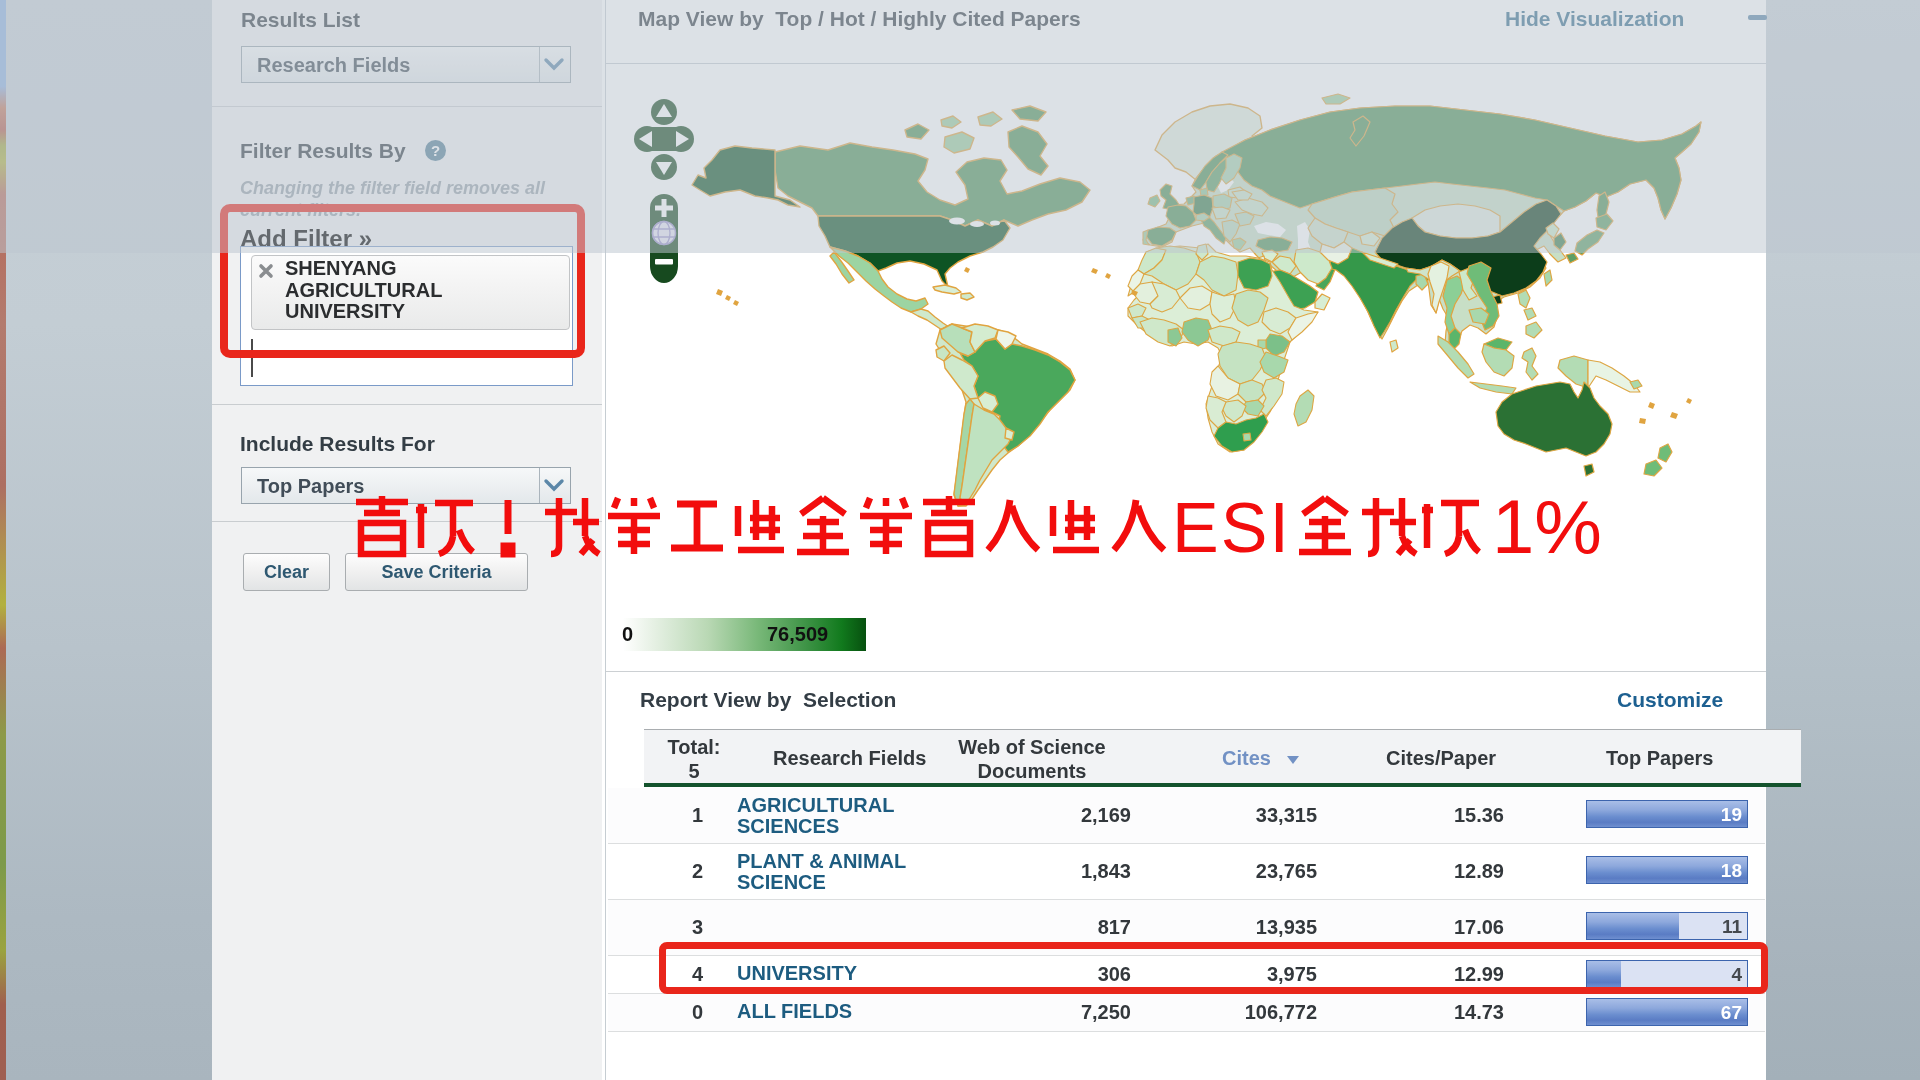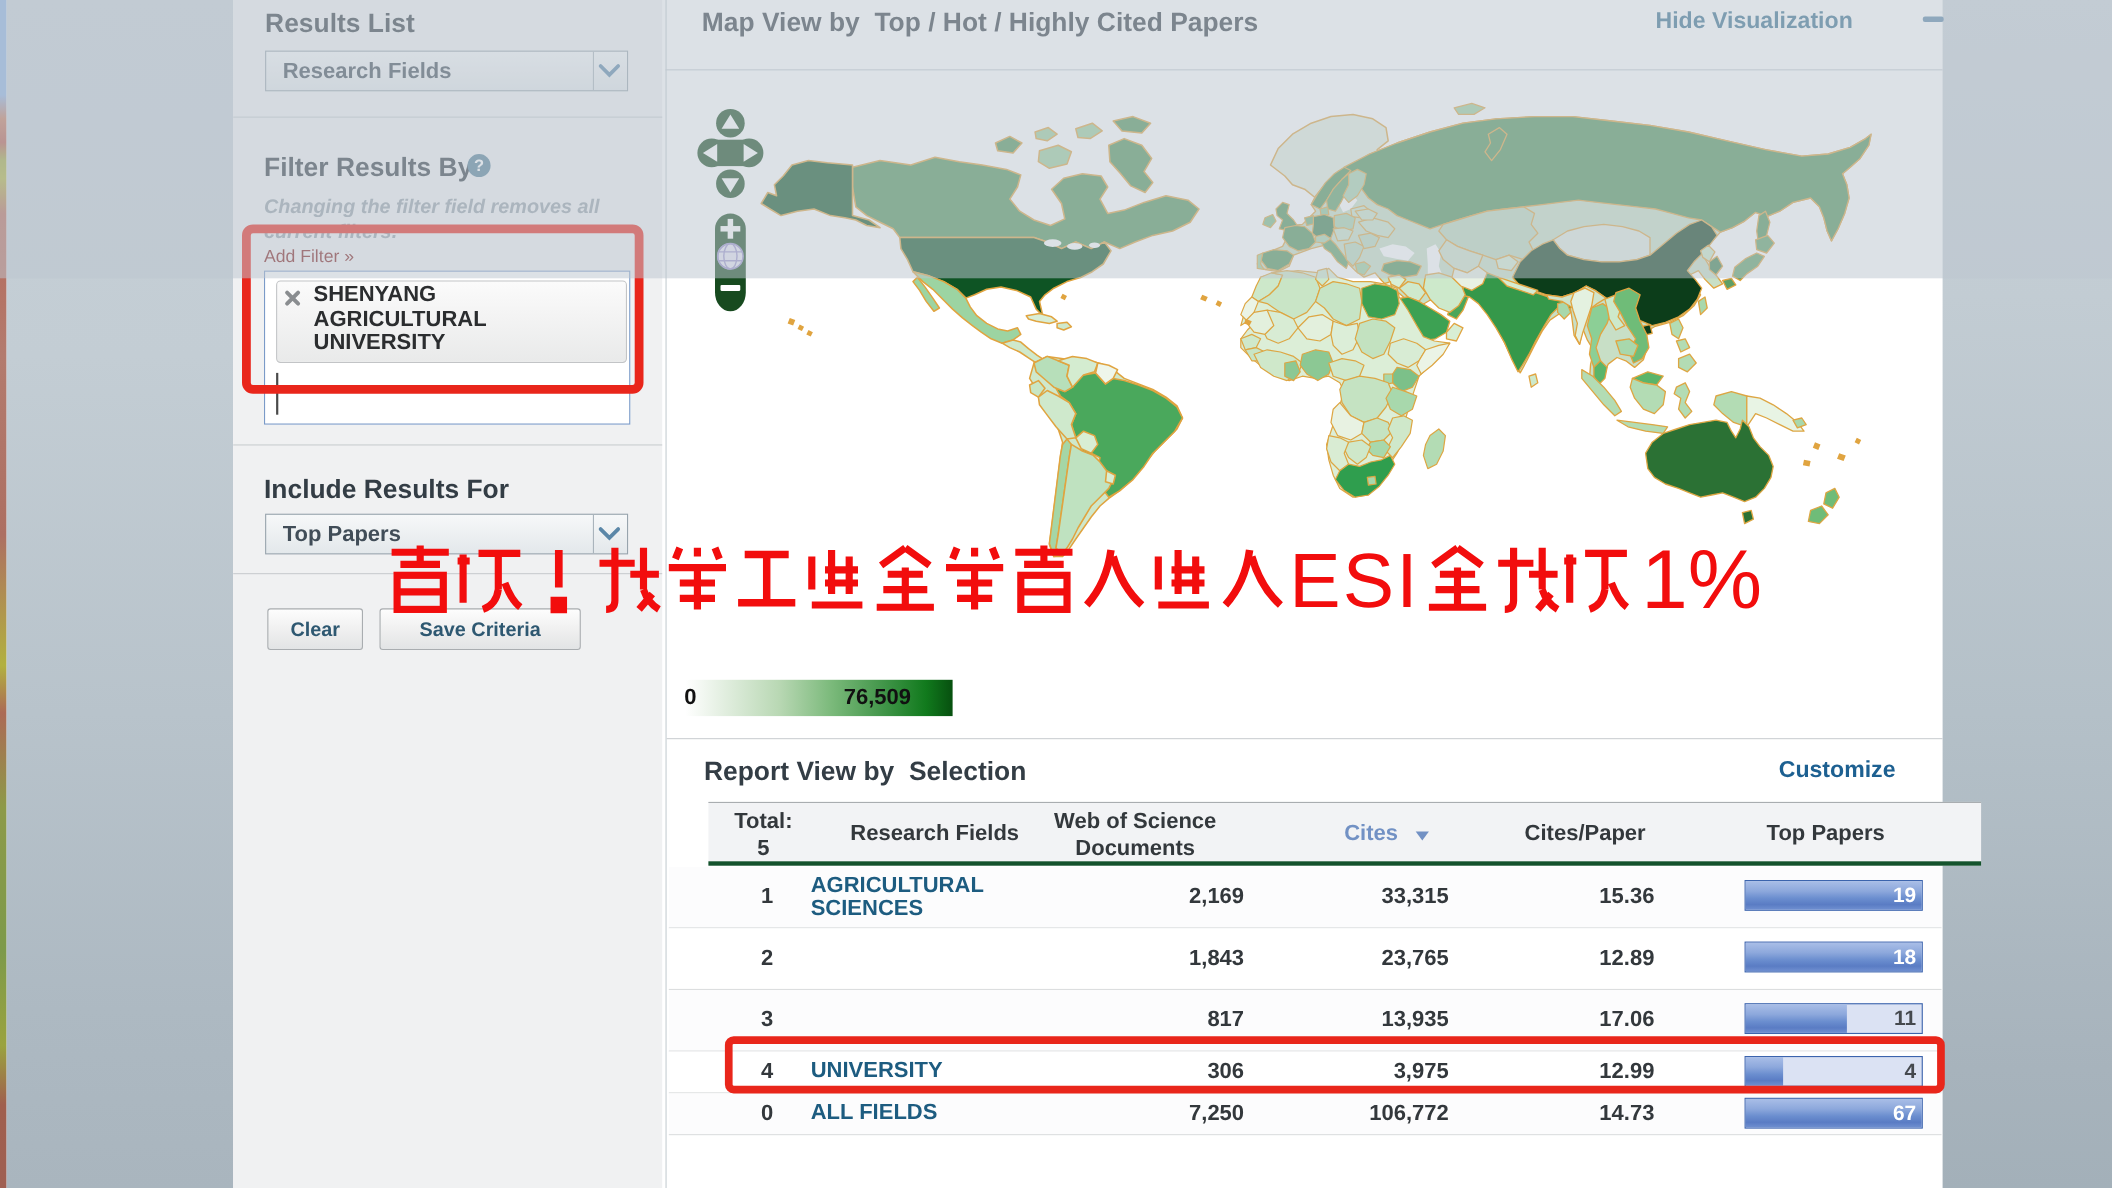--- a/index.html
+++ b/index.html
@@ -8,21 +8,21 @@
   .abs { position:absolute; }
   #leftsliver { left:0; top:0; width:6px; height:1080px;
     background:linear-gradient(180deg,#8fb2e2 0%,#8fb2e2 8%,#c47a5e 10%,#b65c4e 12%,#a2a83f 13.5%,#b0b13f 15%,#b66a5a 18%,#b37b6e 30%,#ad6f62 45%,#b2b13f 56%,#ac6a55 60%,#8d9a48 68%,#7d9a4a 80%,#9aa33f 88%,#a05f4e 93%,#9f5f52 100%); }
   #leftcol { left:6px; top:0; width:206px; height:1080px;
     background:linear-gradient(180deg,#c7d0d7 0%,#c3cdd4 30%,#b8c3cb 60%,#adb9c2 85%,#a9b5be 100%); }
   #rightcol { left:1766px; top:0; width:154px; height:1080px;
     background:linear-gradient(180deg,#c9d2d8 0%,#c2ccd3 25%,#b4c0c8 60%,#a7b3bc 90%,#a3b0b9 100%); }
   #sidebar { left:212px; top:0; width:390px; height:1080px; background:#f0f1f2; }
   .sbsep { left:212px; width:390px; height:1px; background:#c9cdd0; }
   #mainpanel { left:605px; top:0; width:1161px; height:1080px; background:#ffffff; border-left:1px solid #c6cdd2; }
-  .hdrdark { color:#333d45; font-weight:bold; font-size:24px; }
+  .hdrdark { color:#333d45; font-weight:bold; font-size:21px; }
   .hblue { color:#39708f; font-weight:bold; }
   
   .sel { position:absolute; width:330px; height:37px; border:1px solid #98a4ad; background:linear-gradient(180deg,#f6f8f9 0%,#eceff1 55%,#e3e8eb 100%);}
   .sel .txt { position:absolute; left:15px; top:7px; font-size:20px; font-weight:bold; color:#414d58; }
   .sel .vline { position:absolute; right:30px; top:0; width:1px; height:35px; background:#aab4bc; }
   .sel svg { position:absolute; right:4px; top:10px; }
   
   .btn { position:absolute; height:38px; border:1px solid #a9adb0; border-radius:3px;
     background:linear-gradient(180deg,#fdfdfd 0%,#f0f0f0 50%,#e2e4e5 100%);
     color:#2e5871; font-weight:bold; font-size:18px; text-align:center; }
@@ -51,21 +51,21 @@
     <div class="vline"></div>
   <svg width="24" height="16" viewBox="0 0 24 16">
       <path d="M4 3 L12 11 L20 3" fill="none" stroke="#5b87a8" stroke-width="3.4" stroke-linecap="round"></path>
     </svg>
 </div>
 <div class="sbsep abs" style="top:106px;"></div>
 
 <div class="abs hdrdark" style="left:240px;top:139px;">Filter Results By</div>
 <div class="abs" style="left:425px;top:140px;width:21px;height:21px;border-radius:50%;background:#557f98;color:#fff;font-size:15px;font-weight:bold;text-align:center;line-height:21px;">?</div>
 <div class="abs" style="left:240px;top:177px;font-size:18px;font-style:italic;font-weight:bold;color:#98a1aa;line-height:22px;">Changing the filter field removes all<br>current filters.</div>
-<div class="abs" style="left:240px;top:225px;font-size:16px;font-weight:normal;color:#7f1d1d;">Add Filter »</div>
+<div class="abs" style="left:240px;top:225px;font-size:24px;font-weight:bold;color:#000000;">Add Filter »</div>
 <div class="abs" style="left:240px;top:246px;width:333px;height:140px;background:#ffffff;border:1px solid #7a9ac8;"></div>
 <div class="abs" style="left:251px;top:255px;width:319px;height:75px;border:1px solid #c2c4c6;border-radius:4px;background:linear-gradient(180deg,#fbfbfb 0%,#f3f3f3 45%,#e9eaea 100%);"></div>
 <svg class="abs" style="left:258px;top:263px;" width="16" height="16" viewBox="0 0 16 16">
     <path d="M3 3 L13 13 M13 3 L3 13" stroke="#8a8d90" stroke-width="3.6" stroke-linecap="round"></path>
   </svg>
 <div class="abs" style="left:285px;top:258px;font-size:20px;font-weight:bold;color:#2b2d2f;line-height:21.5px;">SHENYANG<br>AGRICULTURAL<br>UNIVERSITY</div>
 <div class="abs" style="left:251px;top:339px;width:2px;height:38px;background:#4a4a4a;"></div>
 <div class="sbsep abs" style="top:404px;"></div>
 
 <div class="abs hdrdark" style="left:240px;top:432px;">Include Results For</div>
@@ -296,20 +296,21 @@
   <div class="cell num" style="left:403px;top:16px;">2,169</div>
   <div class="cell num" style="left:589px;top:16px;">33,315</div>
   <div class="cell num" style="left:776px;top:16px;">15.36</div>
   <div class="barbox" style="top:12px;">
       <div class="barfill" style="width:100%;"></div>
       <div class="barnum" style="color:#fff;">19</div>
     </div>
 </div>
 <div class="trow" style="top:844px;height:56px;background:#ffffff;">
   <div class="cell rank" style="left:25px;top:16px;">2</div>
+  <div class="cell fld" style="top:7px;">PLANT &amp; ANIMAL<br>SCIENCE</div>
   <div class="cell num" style="left:403px;top:16px;">1,843</div>
   <div class="cell num" style="left:589px;top:16px;">23,765</div>
   <div class="cell num" style="left:776px;top:16px;">12.89</div>
   <div class="barbox" style="top:12px;">
       <div class="barfill" style="width:100%;"></div>
       <div class="barnum" style="color:#fff;">18</div>
     </div>
 </div>
 <div class="trow" style="top:900px;height:56px;background:#fcfcfd;">
   <div class="cell rank" style="left:25px;top:16px;">3</div>

